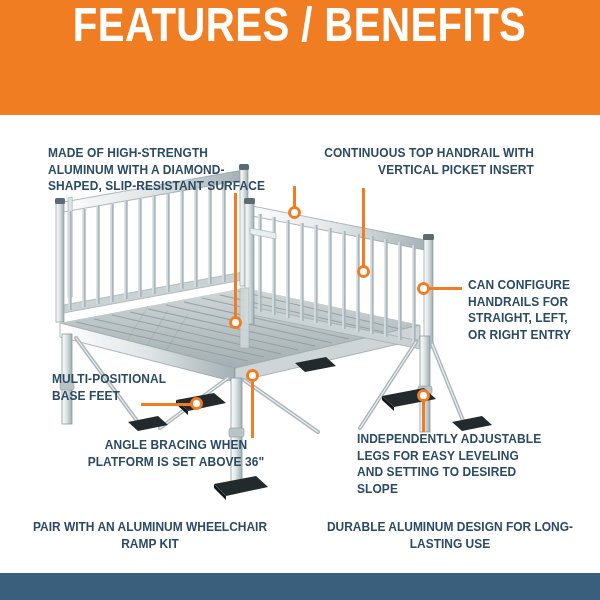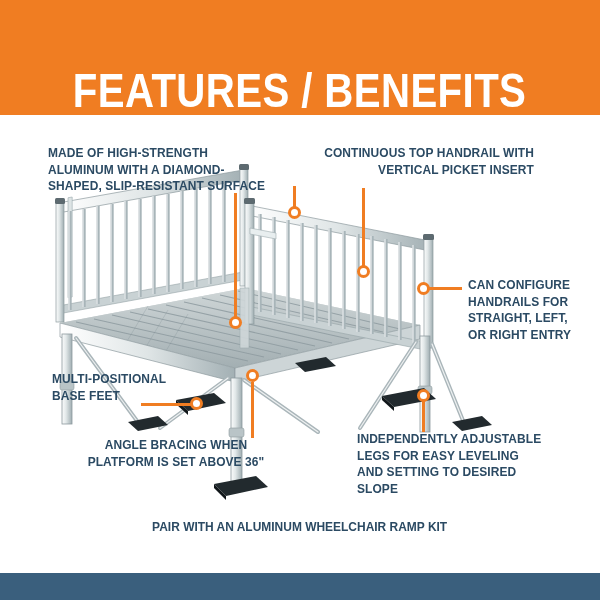--- a/index.html
+++ b/index.html
@@ -8,21 +8,21 @@
     background:#ffffff;
     font-family:"Liberation Sans", sans-serif;
     position:relative;
   }
   #stage{position:relative;width:600px;height:600px;overflow:hidden;background:#fff;}
 
   
   .header{
     position:absolute;left:0;top:0;width:600px;height:115px;
     background:#f07d22;
-    display:flex;align-items:flex-end;justify-content:center;
+    display:flex;align-items:flex-start;justify-content:center;
   }
   .header-title{
     color:#ffffff;
     font-size:49px;
     line-height:49px;
     font-weight:bold;
     letter-spacing:0.5px;
     transform:scaleX(0.82);
     transform-origin:center center;
     white-space:nowrap;
@@ -302,17 +302,20 @@
   <div class="callout c-basefeet">MULTI-POSITIONAL BASE FEET</div>
 
   <div class="callout c-angle">ANGLE BRACING WHEN PLATFORM IS SET ABOVE 36"</div>
 
   <div class="callout c-legs">INDEPENDENTLY ADJUSTABLE LEGS FOR EASY LEVELING AND SETTING TO DESIRED SLOPE</div>
 
   <div class="footer">
     <div class="fcol">
       <span>PAIR WITH AN ALUMINUM WHEELCHAIR RAMP KIT</span>
     </div>
+    <div class="fcol">
+      <span>DURABLE ALUMINUM DESIGN FOR LONG-LASTING USE</span>
+    </div>
   </div>
 
   <div class="bottombar"></div>
 
 </div>
 
 </body></html>

